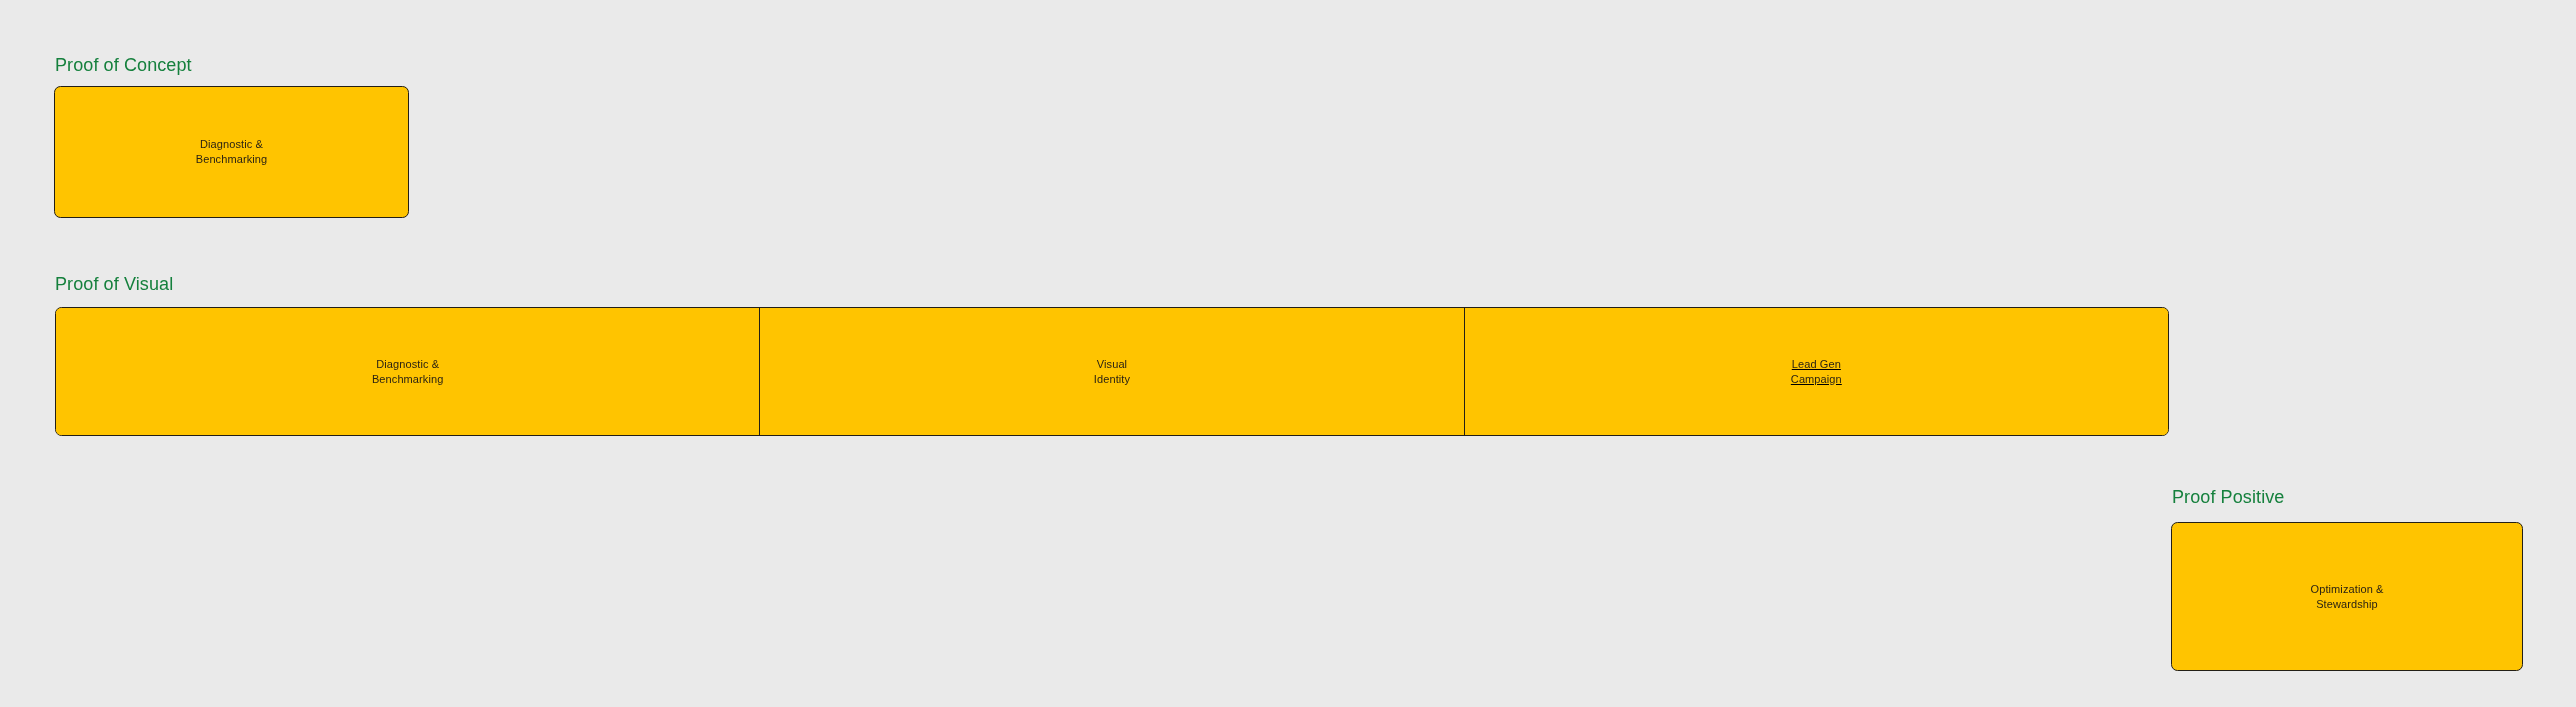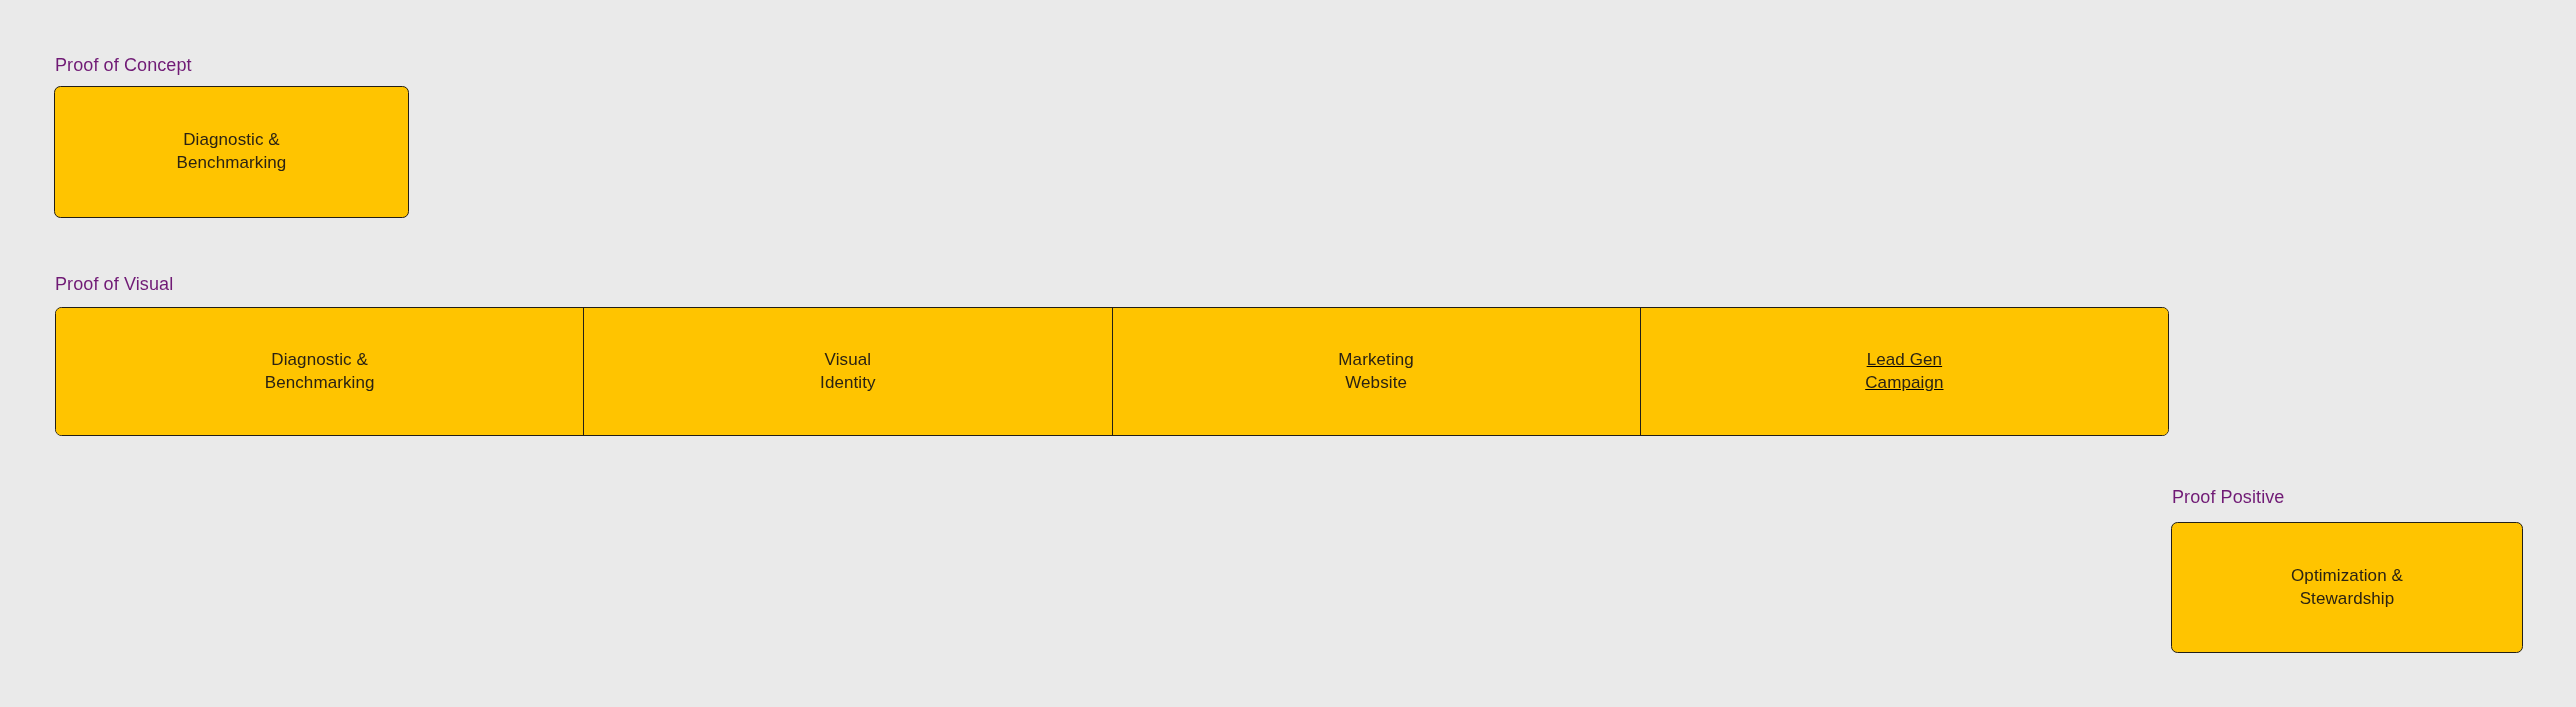--- a/index.html
+++ b/index.html
@@ -20,39 +20,39 @@
     background: #eaeaea;
   }
 
   
   .stage-label {
     position: absolute;
     font-family: "Liberation Sans", "DejaVu Sans", sans-serif;
     font-size: 18px;
     font-weight: 400;
     letter-spacing: 0.1px;
-    color: #701a75;
+    color: #15803d;
     line-height: 1;
     white-space: nowrap;
   }
 
   
   .card {
     position: absolute;
     background: #ffc400;
     border: 1.8px solid #231f16;
     border-radius: 6.5px;
     box-sizing: border-box;
     display: flex;
     align-items: center;
     justify-content: center;
   }
   .card-label {
     font-family: "Liberation Sans", "DejaVu Sans", sans-serif;
-    font-size: 17px;
+    font-size: 11px;
     font-weight: 400;
     line-height: 1.33;
     color: #2b2313;
     text-align: center;
     white-space: pre-line;
     letter-spacing: 0.1px;
   }
 
   
   #poc-label { left: 55px; top: 56px; }
@@ -88,21 +88,21 @@
     background: #ffc400;
   }
   .scale-cell:last-child { border-right: none; text-decoration: underline; }
 
   
   #pp-label { left: 2172px; top: 488px; }
   #pp-card {
     left: 2171px;
     top: 522px;
     width: 352px;
-    height: 131px;
+    height: 149px;
   }
 </style>
 </head>
 <body>
 
 <div id="canvas">
 
   <div class="stage-label" id="poc-label">Proof of Concept</div>
 
   <div class="card" id="poc-card">
@@ -115,24 +115,20 @@
   <div id="scale-row">
     <div class="scale-cell">
       <span class="card-label">Diagnostic &amp;
 Benchmarking</span>
     </div>
     <div class="scale-cell">
       <span class="card-label">Visual
 Identity</span>
     </div>
     <div class="scale-cell">
-      <span class="card-label">Marketing
-Website</span>
-    </div>
-    <div class="scale-cell">
       <span class="card-label">Lead Gen
 Campaign</span>
     </div>
   </div>
 
   <div class="stage-label" id="pp-label">Proof Positive</div>
 
   <div class="card" id="pp-card">
     <span class="card-label">Optimization &amp;
 Stewardship</span>

